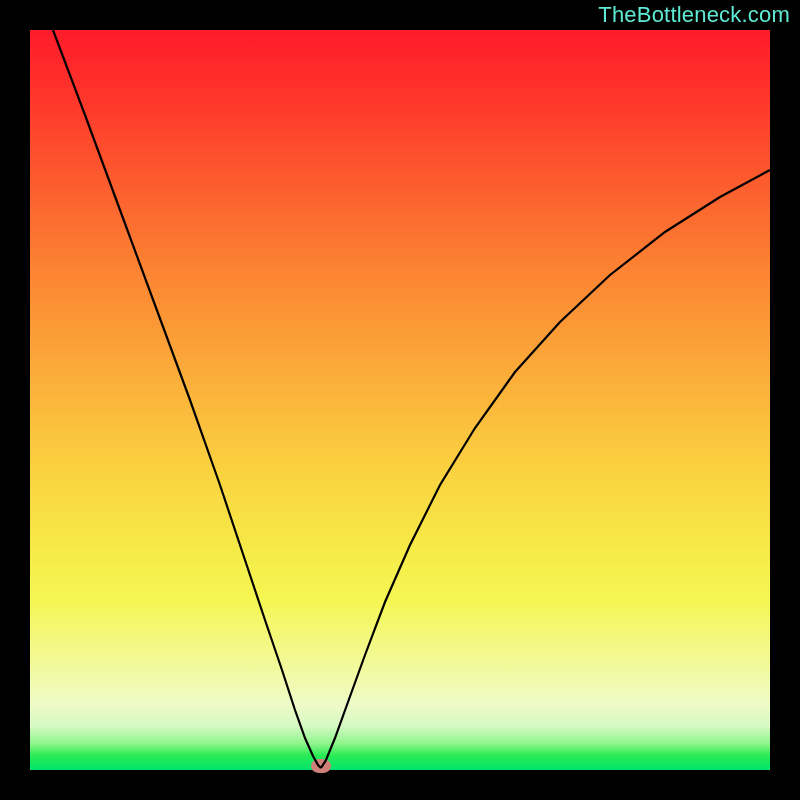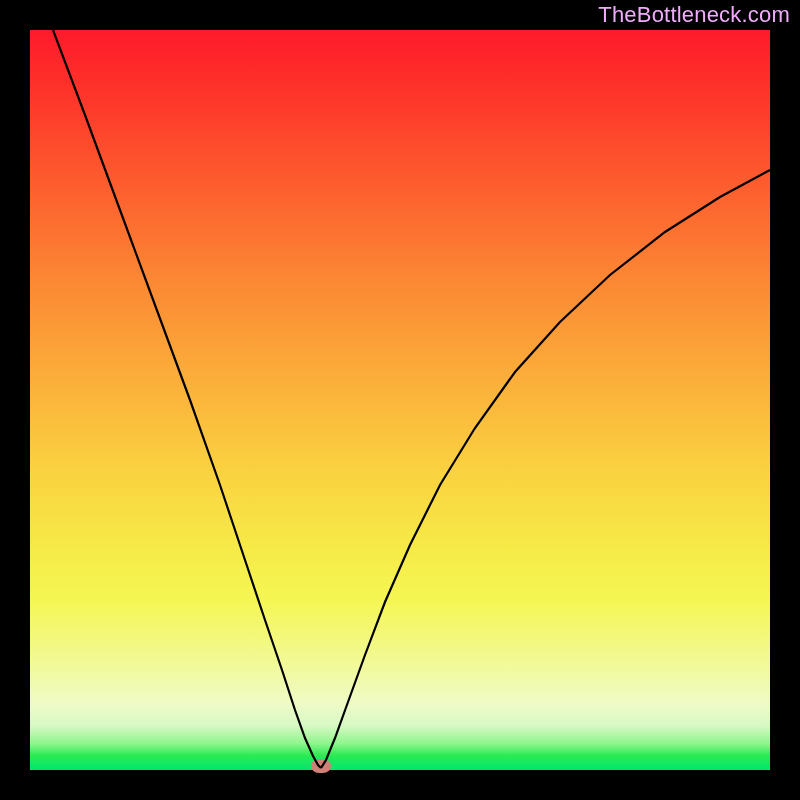--- a/index.html
+++ b/index.html
@@ -14,21 +14,21 @@
   .outer {
     position: relative;
     width: 800px;
     height: 800px;
     background: #000;
   }
   .watermark {
     position: absolute;
     top: 2px;
     right: 10px;
-    color: #f0abfc;
+    color: #5eead4;
     font-size: 22px;
     font-weight: 400;
     letter-spacing: 0.2px;
     z-index: 5;
   }
   .plot-area {
     position: absolute;
     left: 30px;
     top: 30px;
     width: 740px;

